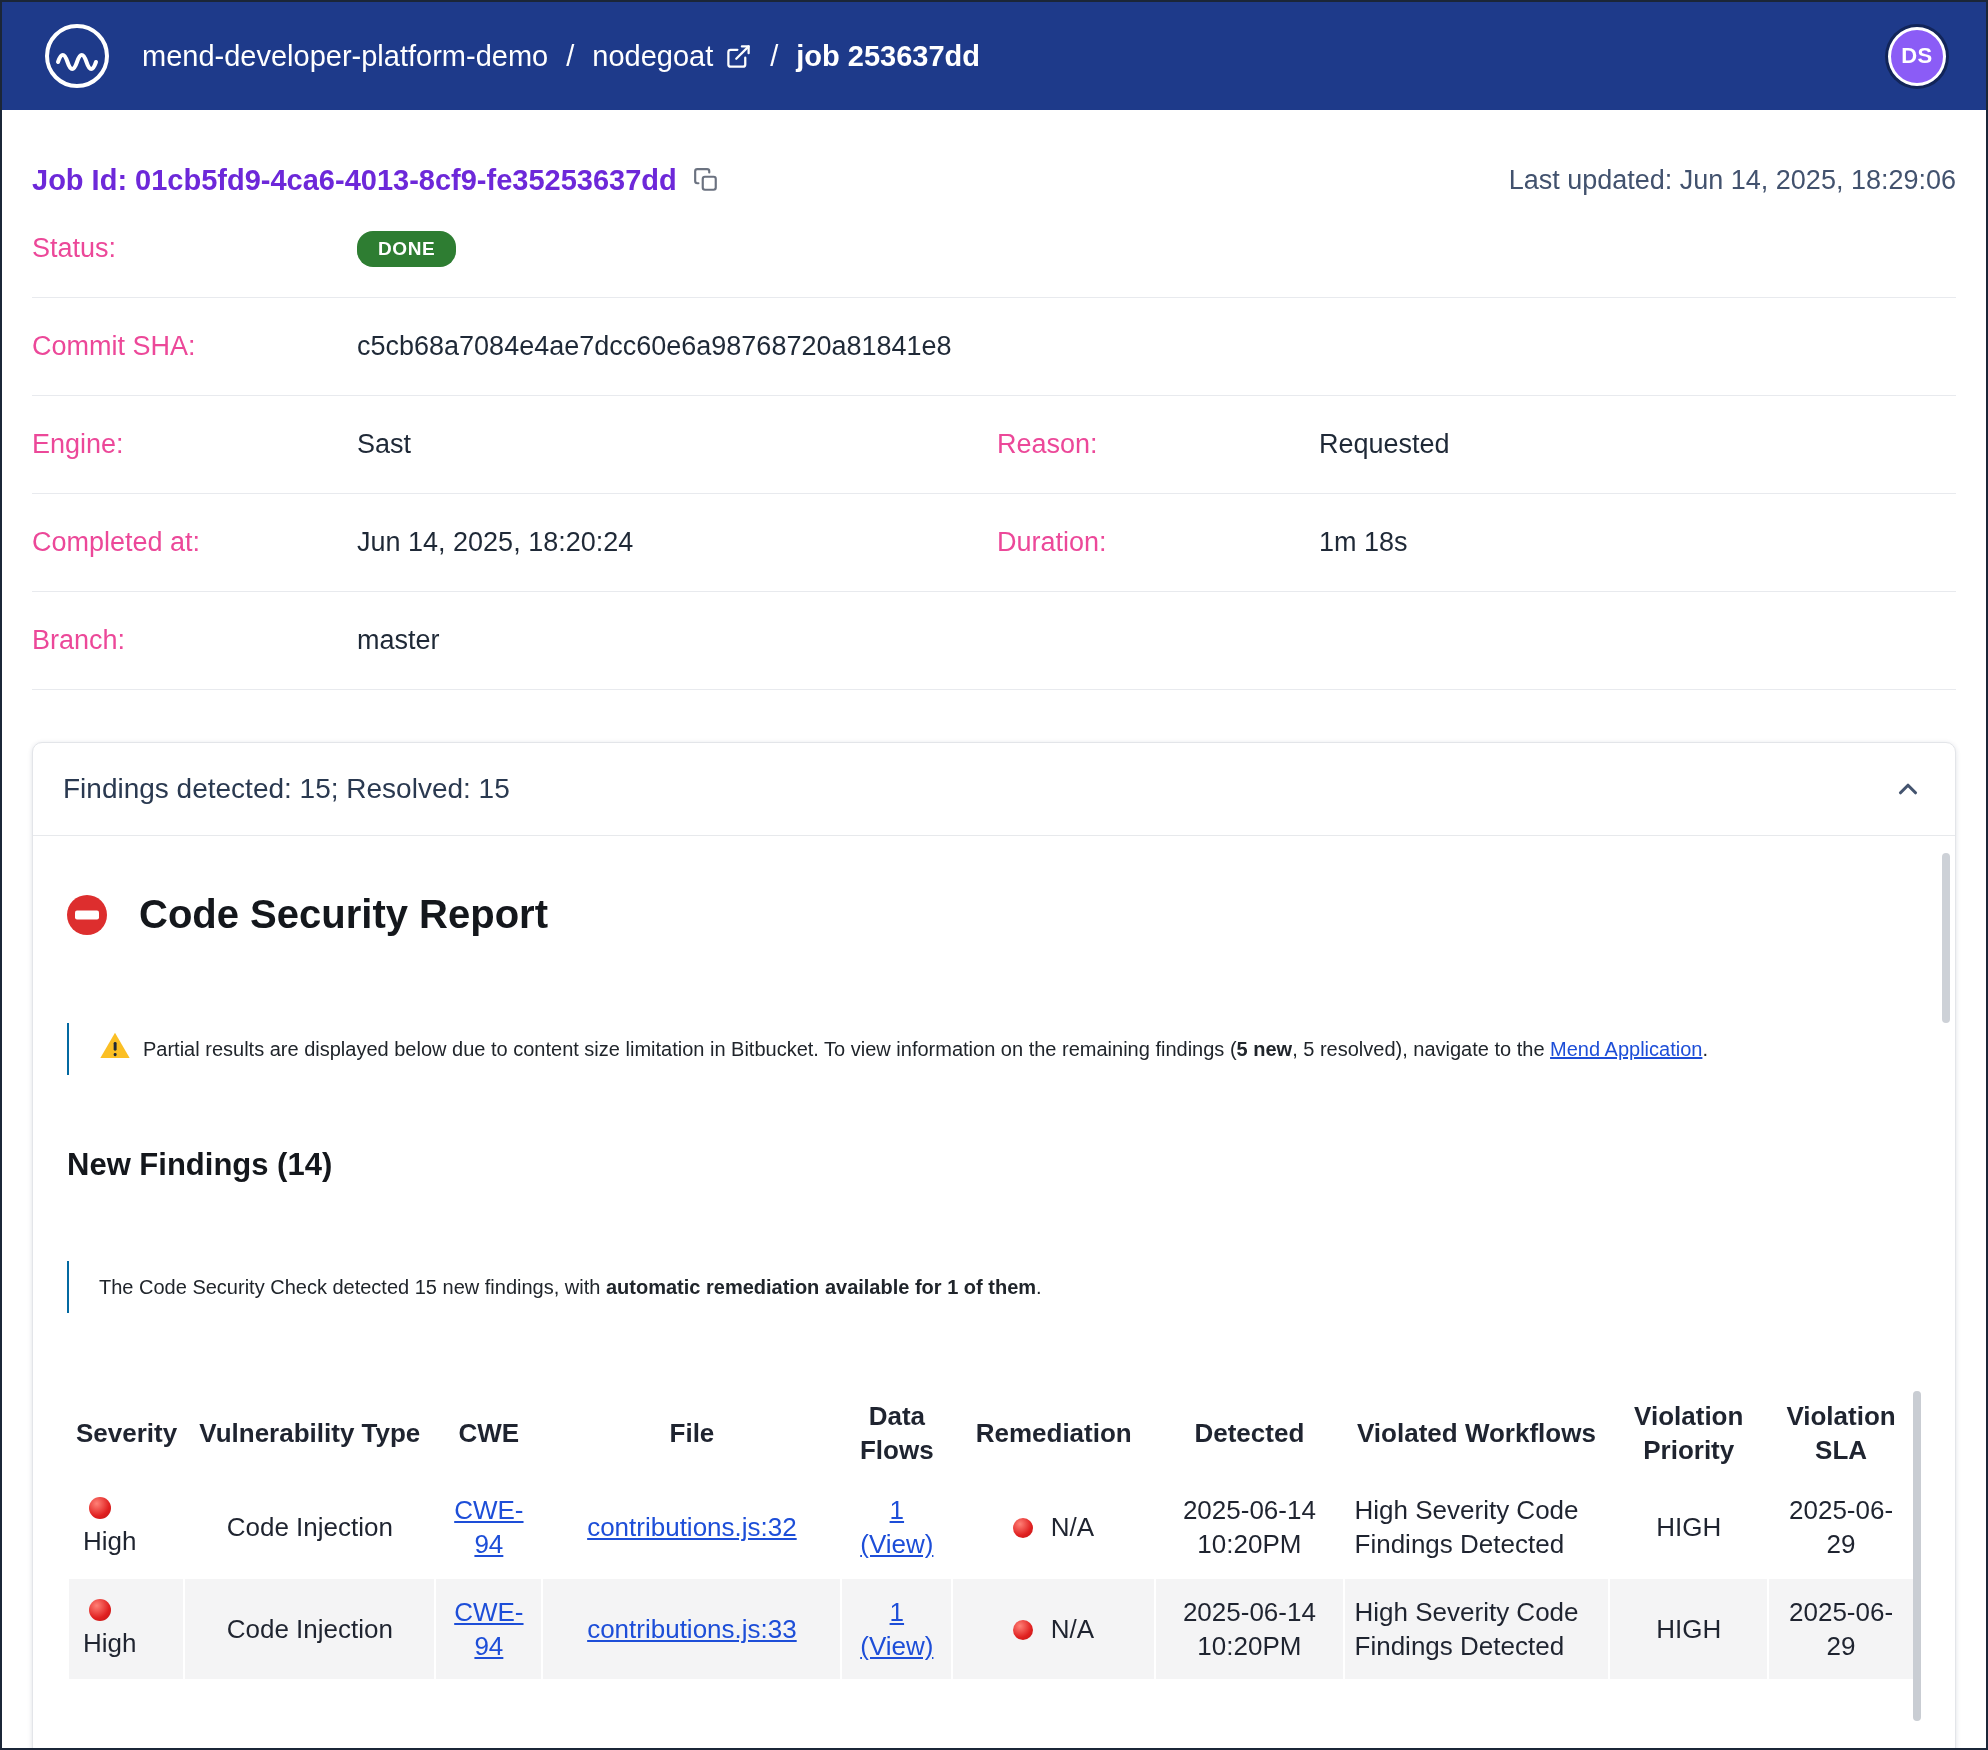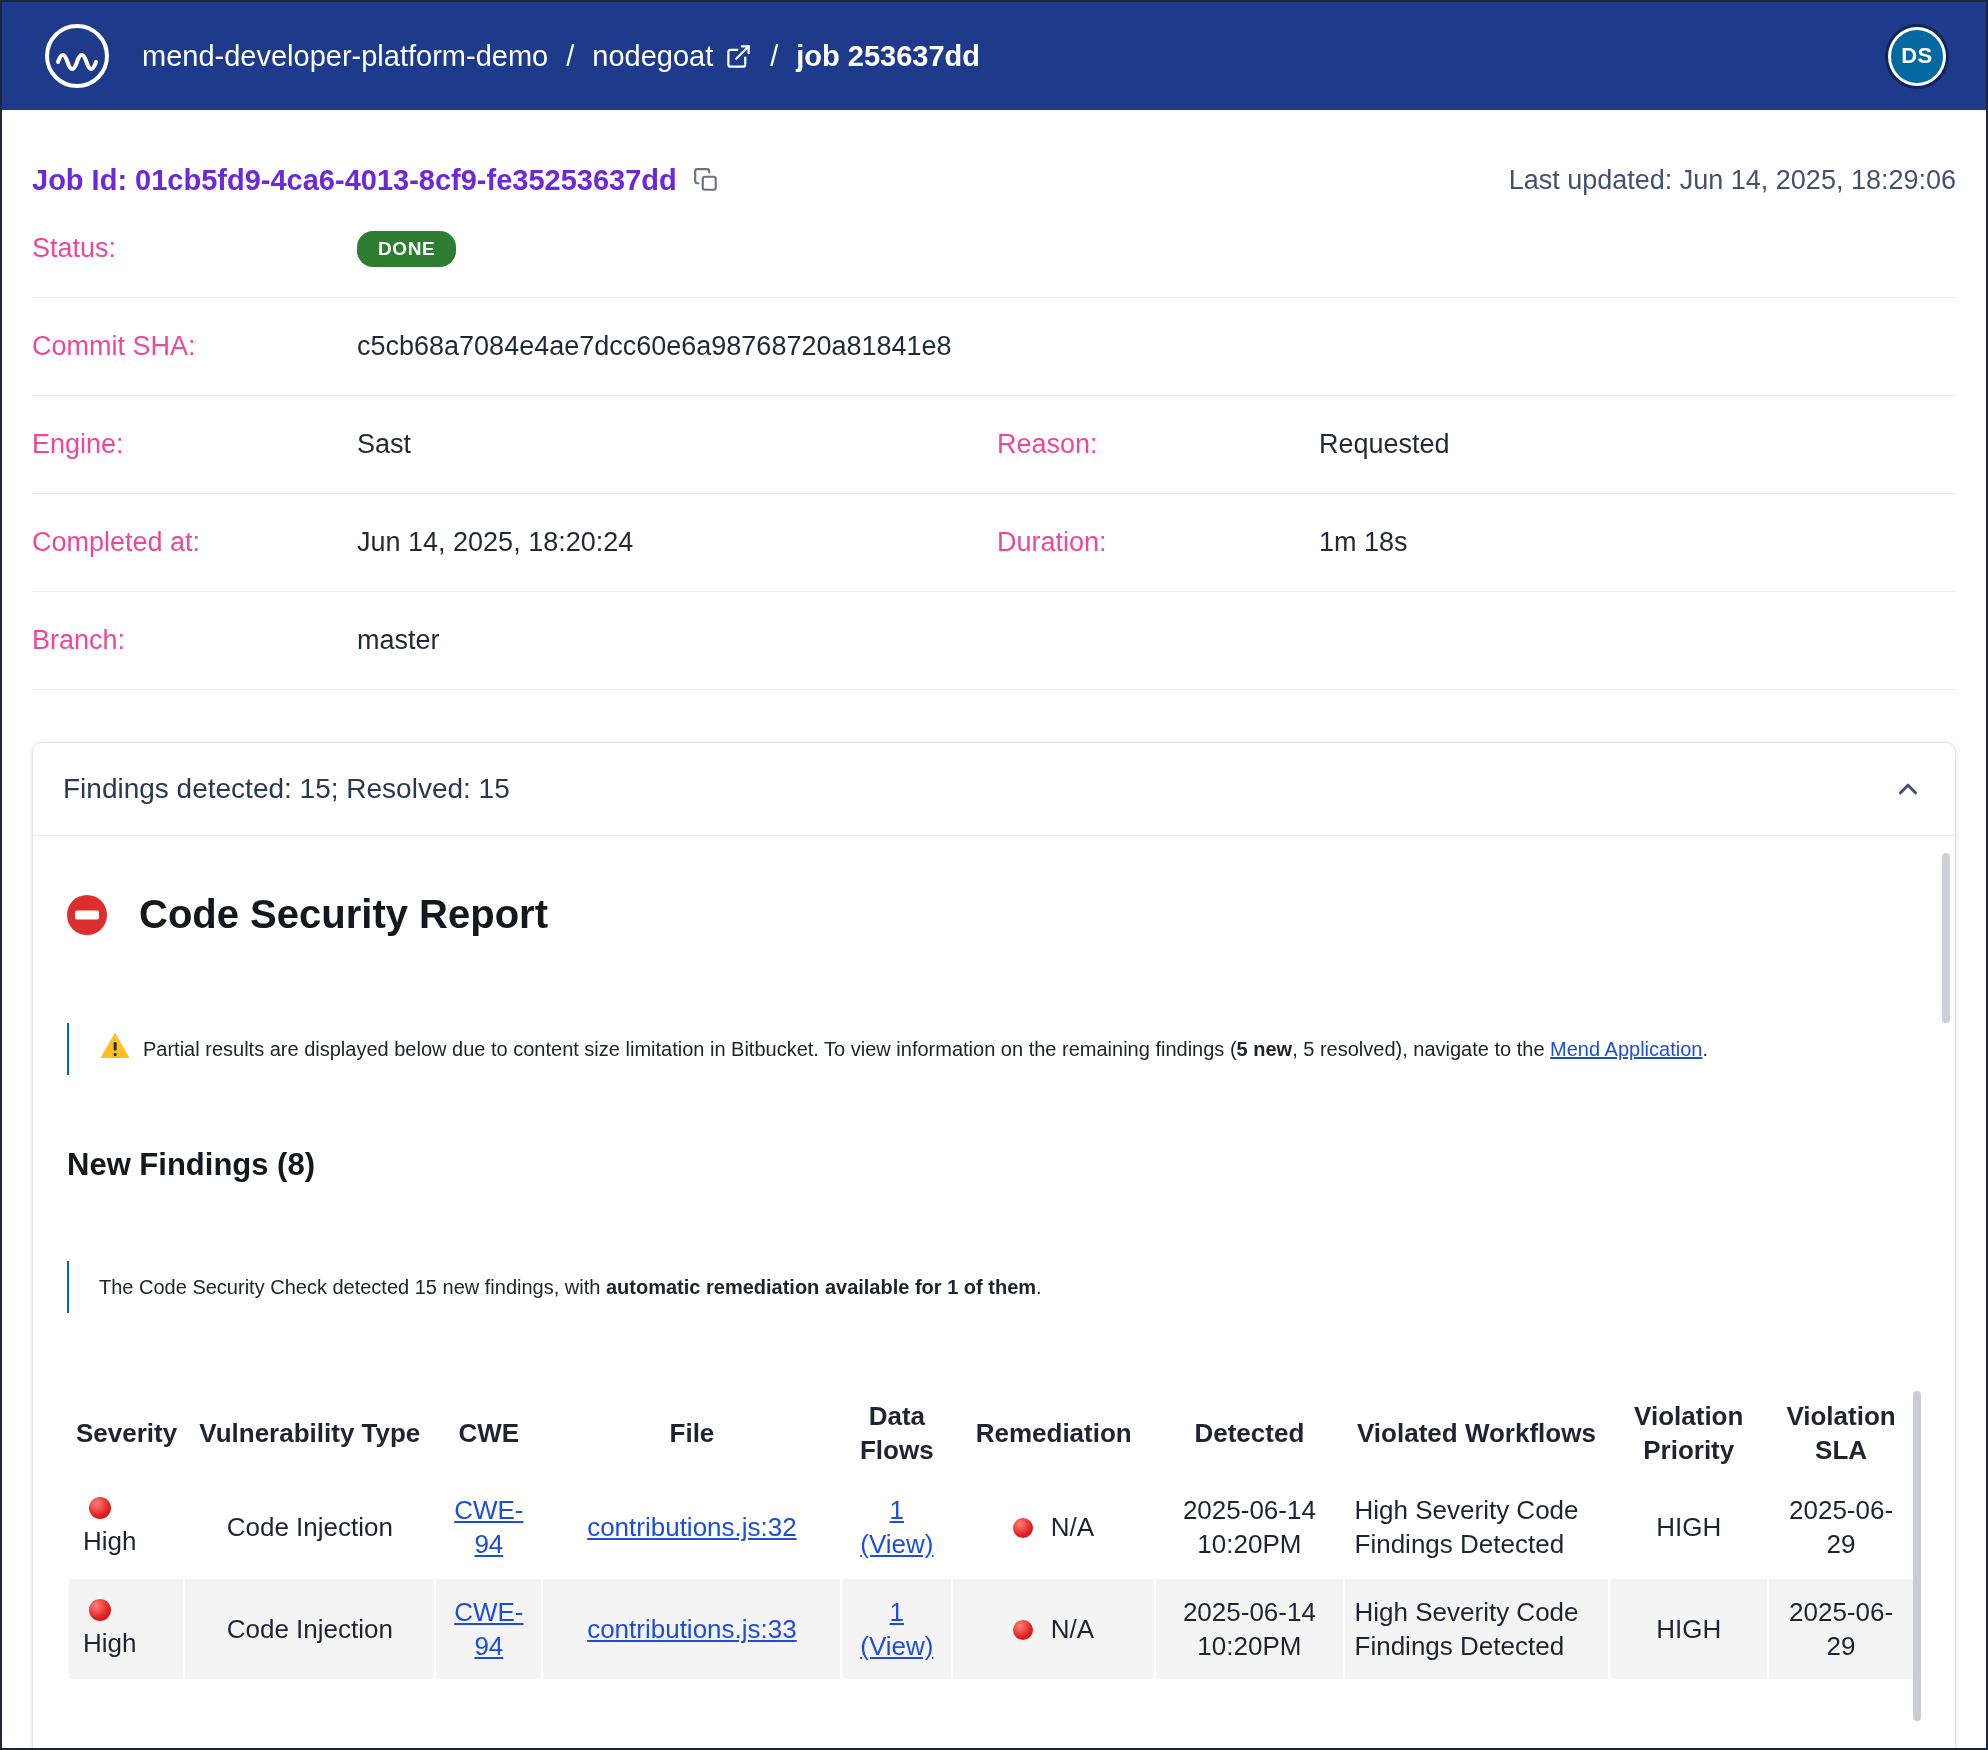--- a/index.html
+++ b/index.html
@@ -31,21 +31,21 @@
     margin-left:30px;
     color:#fff; font-size:29px;
   }
   .crumb { color:#fff; text-decoration:none; display:inline-flex; align-items:center; gap:12px; cursor:pointer; }
   .crumb.current { cursor:default;font-weight:bold; }
   .sep { color:#fff; }
   .ext-icon { width:27px; height:27px; display:inline-block; }
   .avatar {
     margin-left:auto;
     width:58px; height:59px; border-radius:50%;
-    background:#0369a1;
+    background:#8b5cf6;
     border:3px solid #ffffff;
     box-shadow:0 0 0 3px rgba(10,20,50,.55);
     color:#fff; font-weight:bold; font-size:22px; letter-spacing:.5px;
     display:flex; align-items:center; justify-content:center;
     cursor:pointer;
   }
 
   
   .main { padding:0 30px; }
   .job-row { display:flex; align-items:center; margin-top:50px; height:40px; }
@@ -265,21 +265,21 @@
         <div class="quote warning">
           <span class="warn-icon">
             <svg viewBox="0 0 24 24">
               <path d="M12 2 L23 21 H1 Z" fill="#fbbf24"></path>
               <rect x="11" y="9" width="2.2" height="6.5" rx="1" fill="#1f2937"></rect>
               <rect x="11" y="17.2" width="2.2" height="2.4" rx="1" fill="#1f2937"></rect>
             </svg>
           </span><span>Partial results are displayed below due to content size limitation in Bitbucket. To view information on the remaining findings (</span><strong>5 new</strong><span>, 5 resolved), navigate to the </span><a class="tlink">Mend Application</a><span>.</span>
         </div>
 
-        <h3 class="nf-title">New Findings (8)</h3>
+        <h3 class="nf-title">New Findings (14)</h3>
 
         <div class="quote intro">
           <span>The Code Security Check detected 15 new findings, with </span><strong>automatic remediation available for 1 of them</strong><span>.</span>
         </div>
 
         <div class="table-wrap">
           <table>
             <colgroup>
               <col style="width:6.3%">
                 <col style="width:13.6%">

